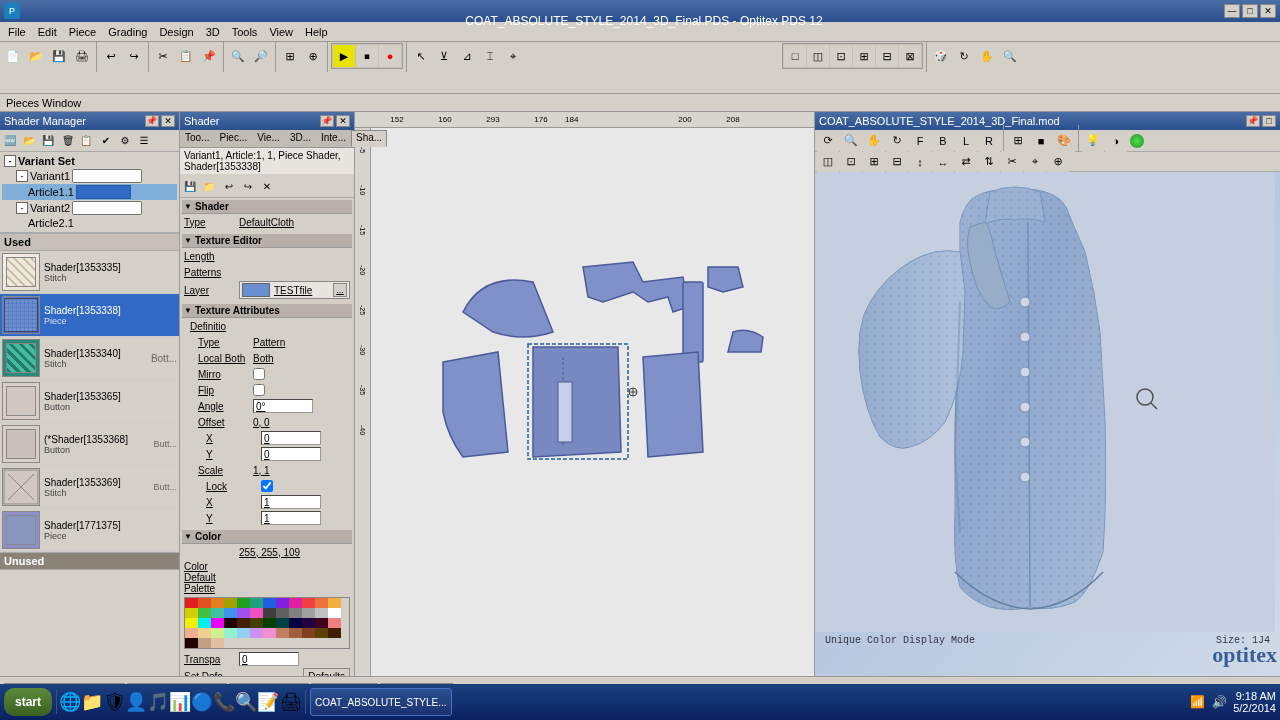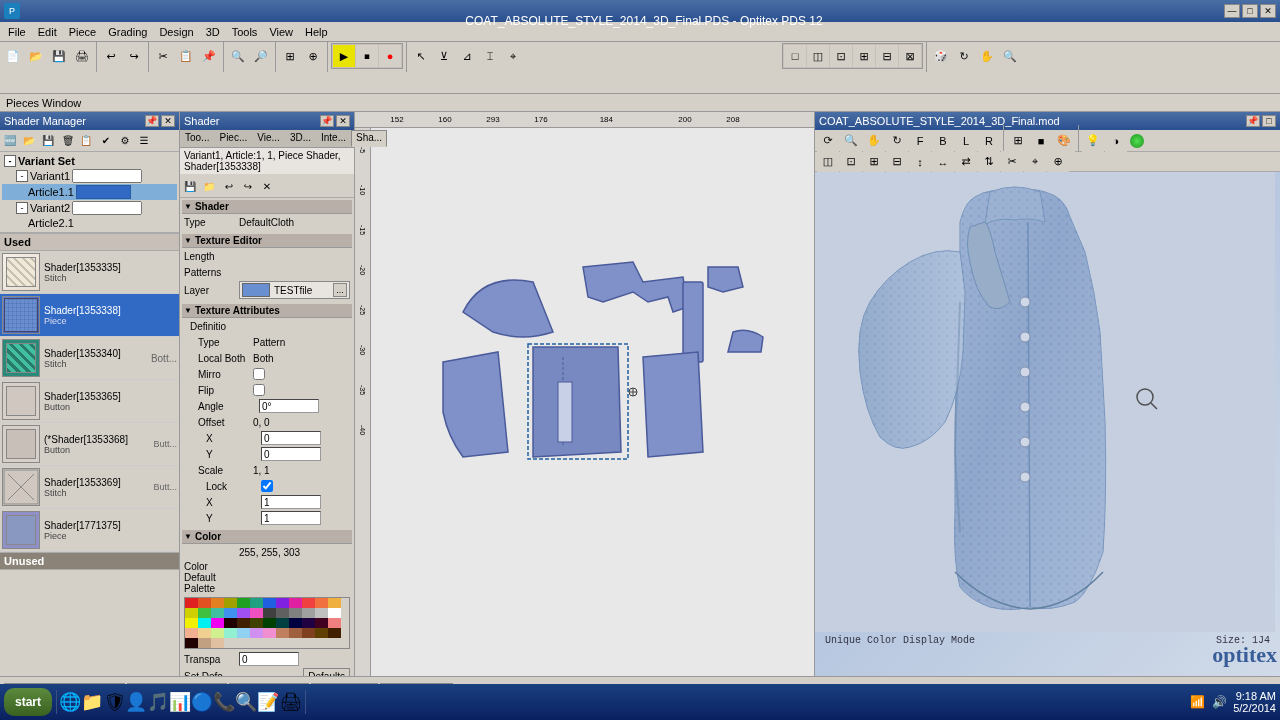--- a/index.html
+++ b/index.html
@@ -57,21 +57,21 @@
     .tab { padding: 1px 4px; font-size: 10px; cursor: pointer; border: 1px solid transparent; border-bottom: none; background: #c0bcb4; }
     .tab.active { background: #d4d0c8; border-color: #888; border-bottom: 1px solid #d4d0c8; z-index: 1; }
 
     
     .shader-editor { flex: 1; overflow-y: auto; padding: 2px; font-size: 10px; }
     .breadcrumb { font-size: 10px; padding: 2px 4px; background: #e8e4e0; margin-bottom: 2px; }
     
     .prop-section { margin-bottom: 4px; }
     .prop-section-header { display: flex; align-items: center; background: #b8b0a8; padding: 1px 2px; font-size: 10px; font-weight: bold; cursor: pointer; border-bottom: 1px solid #999; }
     .prop-section-header .collapse-icon { margin-right: 3px; font-size: 8px; }
-    .prop-row { display: flex; align-items: center; padding: 1px 2px; min-height: 16px; }
+    .prop-row { display: flex; align-items: center; padding: 1px 2px; min-height: 16px; text-decoration: underline; }
     .prop-label { width: 55px; font-size: 10px; flex-shrink: 0; }
     .prop-value { flex: 1; font-size: 10px; }
     .prop-input-sm { width: 60px; height: 14px; font-size: 10px; border: 1px inset #999; background: white; padding: 0 2px; }
     .checkbox-input { width: 12px; height: 12px; }
     .layer-swatch { width: 28px; height: 14px; background: #6a8fd0; border: 1px solid #666; margin-right: 2px; }
     .layer-btn { width: 14px; height: 14px; background: #d4d0c8; border: 1px solid #888; font-size: 9px; display: flex; align-items: center; justify-content: center; cursor: pointer; }
     .palette-cell { width: 14px; height: 10px; cursor: pointer; }
 
     
     .canvas-area { flex: 1; background: #f0eeec; position: relative; overflow: hidden; border-right: 1px solid #999; }
@@ -411,21 +411,21 @@
           <span class="prop-value">Both</span>
         </div>
         <div class="prop-row" style="padding-left:16px;">
           <span class="prop-label">Mirro</span>
           <input type="checkbox" class="checkbox-input" style="">
         </div>
         <div class="prop-row" style="padding-left:16px;">
           <span class="prop-label">Flip</span>
           <input type="checkbox" class="checkbox-input" style="">
         </div>
-        <div class="prop-row" style="padding-left:16px;gap:6px;">
+        <div class="prop-row" style="padding-left:16px;">
           <span class="prop-label">Angle</span>
           <input class="prop-input-sm" value="0°" style="">
         </div>
         <div class="prop-row" style="padding-left:16px;">
           <span class="prop-label">Offset</span>
           <span class="prop-value">0, 0</span>
         </div>
         <div class="prop-row" style="padding-left:24px;">
           <span class="prop-label">X</span>
           <input class="prop-input-sm" value="0" style="">
@@ -452,21 +452,21 @@
         </div>
       </div>
 
       <div class="prop-section">
         <div class="prop-section-header">
           <span class="collapse-icon">▼</span>
           <span>Color</span>
         </div>
         <div class="prop-row">
           <span class="prop-label"></span>
-          <span class="prop-value">255, 255, 303</span>
+          <span class="prop-value">255, 255, 109</span>
         </div>
         <div class="prop-row">
           <span class="prop-label">Color Default Palette</span>
         </div>
 
         <div style="margin:2px;border:1px solid #888;">
           <div id="color-palette-container" style="display:flex;flex-wrap:wrap;width:160px;">
               <div class="palette-cell" style="background-color: rgb(224, 32, 32); width: 13px; height: 10px;"></div>
               <div class="palette-cell" style="background-color: rgb(224, 80, 32); width: 13px; height: 10px;"></div>
               <div class="palette-cell" style="background-color: rgb(224, 128, 32); width: 13px; height: 10px;"></div>
@@ -534,21 +534,21 @@
   </div>
 
   <div class="canvas-area">
 
     <div class="canvas-ruler-h">
       <span style="width:16px;display:inline-block;"></span>
       <span style="display:inline-block;width:48px;font-size:8px;text-align:center;">152</span>
       <span style="display:inline-block;width:48px;font-size:8px;text-align:center;">160</span>
       <span style="display:inline-block;width:48px;font-size:8px;text-align:center;">293</span>
       <span style="display:inline-block;width:48px;font-size:8px;text-align:center;">176</span>
-      <span style="display:inline-block;width:48px;font-size:8px;text-align:right;">184</span>
+      <span style="display:inline-block;width:48px;font-size:8px;text-align:left;">184</span>
       <span style="display:inline-block;width:48px;font-size:8px;text-align:right;margin-top:19px;">192</span>
       <span style="display:inline-block;width:48px;font-size:8px;text-align:center;">200</span>
       <span style="display:inline-block;width:48px;font-size:8px;text-align:center;">208</span>
     </div>
 
     <div class="canvas-ruler-v">
       <span style="font-size:7px;writing-mode:vertical-rl;height:40px;text-align:center;">-5</span>
       <span style="font-size:7px;writing-mode:vertical-rl;height:40px;text-align:center;">-10</span>
       <span style="font-size:7px;writing-mode:vertical-rl;height:40px;text-align:center;">-15</span>
       <span style="font-size:7px;writing-mode:vertical-rl;height:40px;text-align:center;">-20</span>
@@ -727,20 +727,23 @@
   <div class="taskbar-app-icon" style="font-size:18px;cursor:pointer;">👤</div>
   <div class="taskbar-app-icon" style="font-size:18px;cursor:pointer;">🎵</div>
   <div class="taskbar-app-icon" style="font-size:18px;cursor:pointer;">📊</div>
   <div class="taskbar-app-icon" style="font-size:18px;cursor:pointer;">🔵</div>
   <div class="taskbar-app-icon" style="font-size:18px;cursor:pointer;">📞</div>
   <div class="taskbar-app-icon" style="font-size:18px;cursor:pointer;">🔍</div>
   <div class="taskbar-app-icon" style="font-size:18px;cursor:pointer;">📝</div>
   <div class="taskbar-app-icon" style="font-size:18px;cursor:pointer;">🖨</div>
   <div class="taskbar-divider"></div>
 
+  <div class="taskbar-btn" style="max-width:200px;">
+    <div style="font-size:10px;white-space:nowrap;overflow:hidden;text-overflow:ellipsis;">COAT_ABSOLUTE_STYLE...</div>
+  </div>
 
   <div class="taskbar-system">
     <div class="taskbar-icon-sm">📶</div>
     <div class="taskbar-icon-sm">🔊</div>
     <div class="taskbar-time">
       <div>9:18 AM</div>
       <div>5/2/2014</div>
     </div>
   </div>
 </div>

